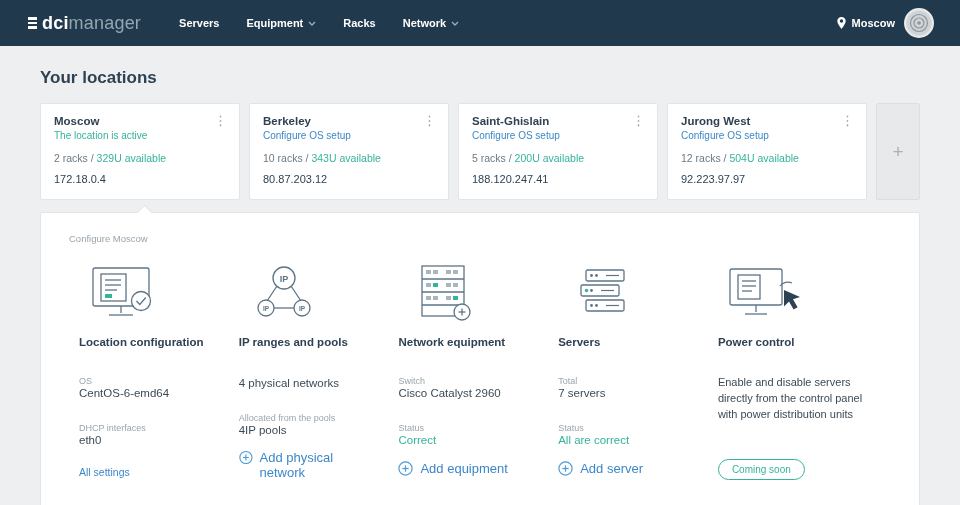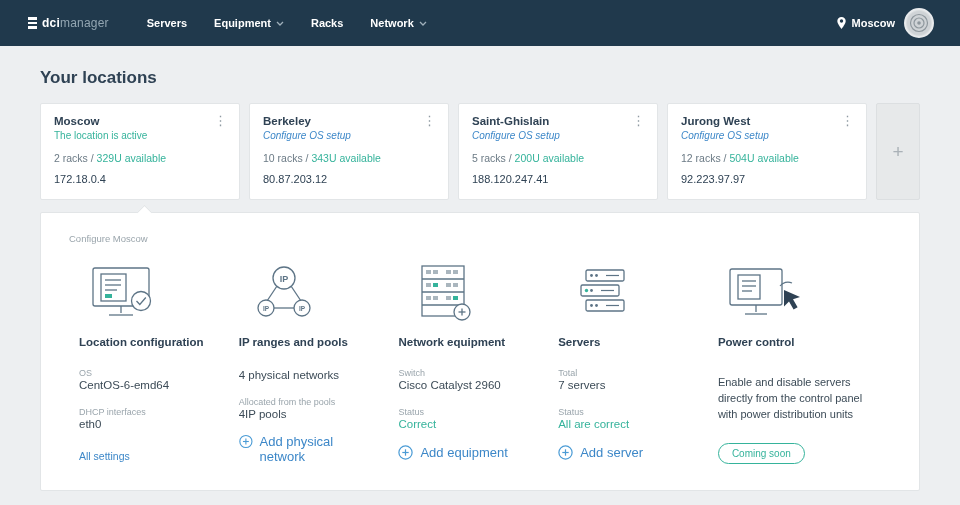--- a/index.html
+++ b/index.html
@@ -12,21 +12,21 @@
   }
   
   .navbar {
     height: 46px; background: #20394c;
     display: flex; align-items: center;
     padding: 0 26px 0 28px;
   }
   .logo { display: flex; align-items: center; gap: 5px; cursor: pointer; }
   .logo-bars { display: inline-flex; flex-direction: column; gap: 2px; }
   .logo-bars span { display: block; width: 9px; height: 2.5px; background: #ffffff; }
-  .logo-text { font-size: 12px; letter-spacing: .2px; }
+  .logo-text { font-size: 18px; letter-spacing: .2px; }
   .logo-text b { color: #ffffff; font-weight: 700; }
   .logo-text i { color: #93a6b2; font-style: normal; font-weight: 400; }
   .nav-items { display: flex; align-items: center; gap: 27px; margin-left: 38px; }
   .nav-item {
     color: #ffffff; font-size: 11px; font-weight: 700;
     display: flex; align-items: center; gap: 5px; cursor: pointer;
   }
   .chev { width: 8px; height: 5px; display: inline-block; }
   .nav-right { margin-left: auto; display: flex; align-items: center; gap: 9px; }
   .loc-pick { display: flex; align-items: center; gap: 5px; cursor: pointer; }
@@ -47,21 +47,21 @@
     padding: 11px 13px; position: relative; cursor: pointer;
   }
   .card-name { font-size: 11.5px; font-weight: 700; color: #2f4254; }
   .card-kebab {
     position: absolute; top: 8px; right: 6px;
     color: #8f9aa2; font-size: 13px; line-height: 1;
     padding: 2px 6px; cursor: pointer;
   }
   .card-status { font-size: 10px; margin-top: 3px; }
   .card-status.active { color: #35b39b; }
-  .card-status.link { color: #3c87c8; font-style: italic; }
+  .card-status.link { color: #3c87c8; }
   .card-racks { font-size: 10.5px; color: #6b7a85; margin-top: 11px; }
   .card-racks .avail { color: #35b39b; }
   .card-ip { font-size: 11px; color: #2f4254; margin-top: 9px; }
   .add-card {
     width: 44px; height: 97px; background: #e7e9ea;
     border: 1px solid #dcdfe1; border-radius: 2px;
     display: flex; align-items: center; justify-content: center;
     color: #aab1b7; font-size: 19px; font-weight: 400; cursor: pointer;
   }
   
@@ -75,21 +75,21 @@
     width: 10px; height: 10px; background: #ffffff;
     border-left: 1px solid #e2e5e7; border-top: 1px solid #e2e5e7;
     transform: rotate(45deg);
   }
   .panel-caption { font-size: 9.5px; color: #9aa5ac; margin-left: 8px; }
   .cols { display: flex; gap: 26px; padding: 0 18px; margin-top: 20px; }
   .col { flex: 1 1 0; display: flex; flex-direction: column; min-height: 198px; }
   .col:last-child { flex: 1.22 1 0; }
   .col-icon { height: 58px; margin-bottom: 14px; }
   .col-title { font-size: 11.5px; font-weight: 700; color: #2f4254; margin-bottom: 4px; }
-  .f-label { font-size: 9px; color: #9aa5ac; margin-top: 16px; }
+  .f-label { font-size: 9px; color: #9aa5ac; margin-top: 24px; }
   .f-value { font-size: 11.5px; color: #3c4b57; margin-top: 1px; }
   .f-value.green { color: #35b39b; }
   .col-desc { font-size: 11px; color: #3c4b57; line-height: 1.45; margin-top: 23px; }
   .col-action { margin-top: auto; padding-top: 14px; }
   .link-plain { font-size: 10.5px; color: #3c87c8; cursor: pointer; display: inline-block; }
   .link-add {
     font-size: 13px; color: #3c87c8; cursor: pointer;
     display: inline-flex; align-items: flex-start; gap: 7px;
   }
   .badge {

